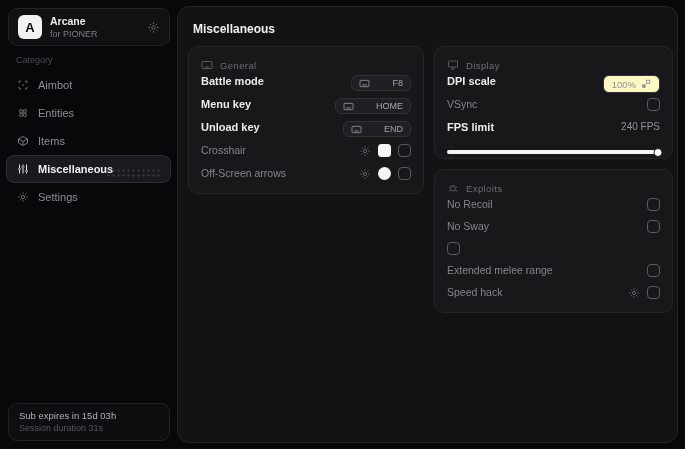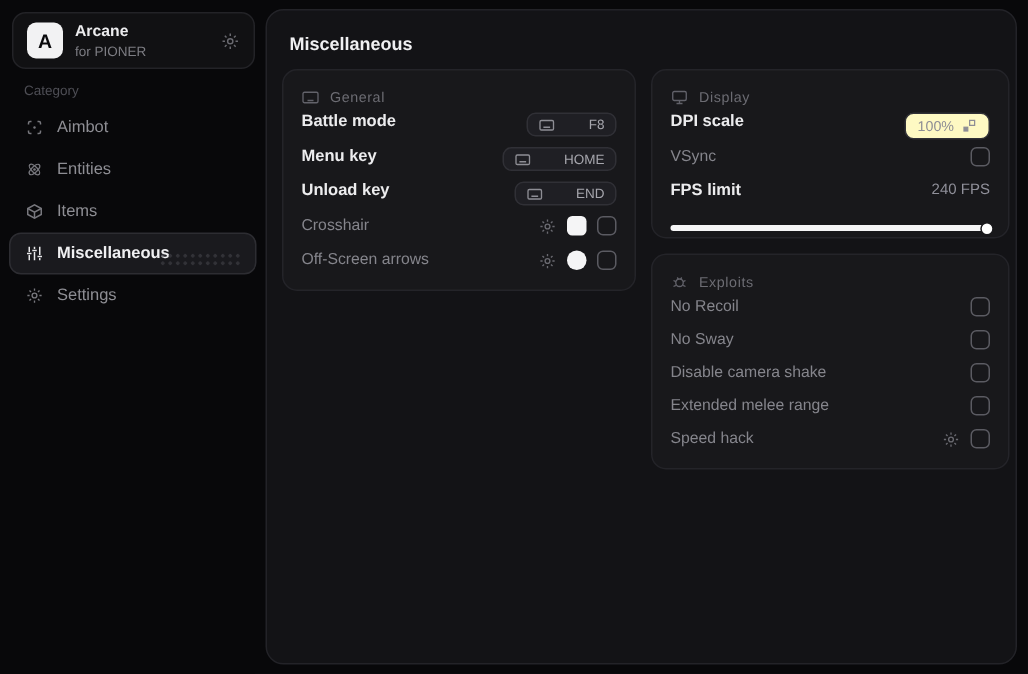--- a/index.html
+++ b/index.html
@@ -158,20 +158,24 @@
       <span class="nicon">
         <svg width="12" height="12" viewBox="0 0 24 24" fill="none" stroke="currentColor" stroke-width="1.8">
           <circle cx="12" cy="12" r="3.2"></circle>
           <path d="M12 2.5v3M12 18.5v3M2.5 12h3M18.5 12h3M5.3 5.3l2.1 2.1M16.6 16.6l2.1 2.1M18.7 5.3l-2.1 2.1M7.4 16.6l-2.1 2.1"></path>
         </svg>
       </span>
       <span>Settings</span>
     </div>
   </div>
 
+  <div class="sub-card">
+    <div class="sub-line1 mono">Sub expires in 15d 03h</div>
+    <div class="sub-line2 mono">Session duration 31s</div>
+  </div>
 </div>
 
 <div class="panel">
   <div class="panel-title">Miscellaneous</div>
 
   <div class="card card-general">
     <div class="card-header mono">
       <span class="hicon">
         <svg width="12" height="12" viewBox="0 0 24 24" fill="none" stroke="currentColor" stroke-width="1.8">
           <rect x="2" y="5" width="20" height="14" rx="2"></rect>
@@ -319,21 +323,20 @@
     </div>
 
     <div class="row row-ex">
       <span class="lbl">No Sway</span>
       <span class="controls">
           <span class="checkbox"></span>
         </span>
     </div>
 
     <div class="row row-ex">
-      <span class="lbl">Disable camera shake</span>
       <span class="controls">
           <span class="checkbox"></span>
         </span>
     </div>
 
     <div class="row row-ex">
       <span class="lbl">Extended melee range</span>
       <span class="controls">
           <span class="checkbox"></span>
         </span>

